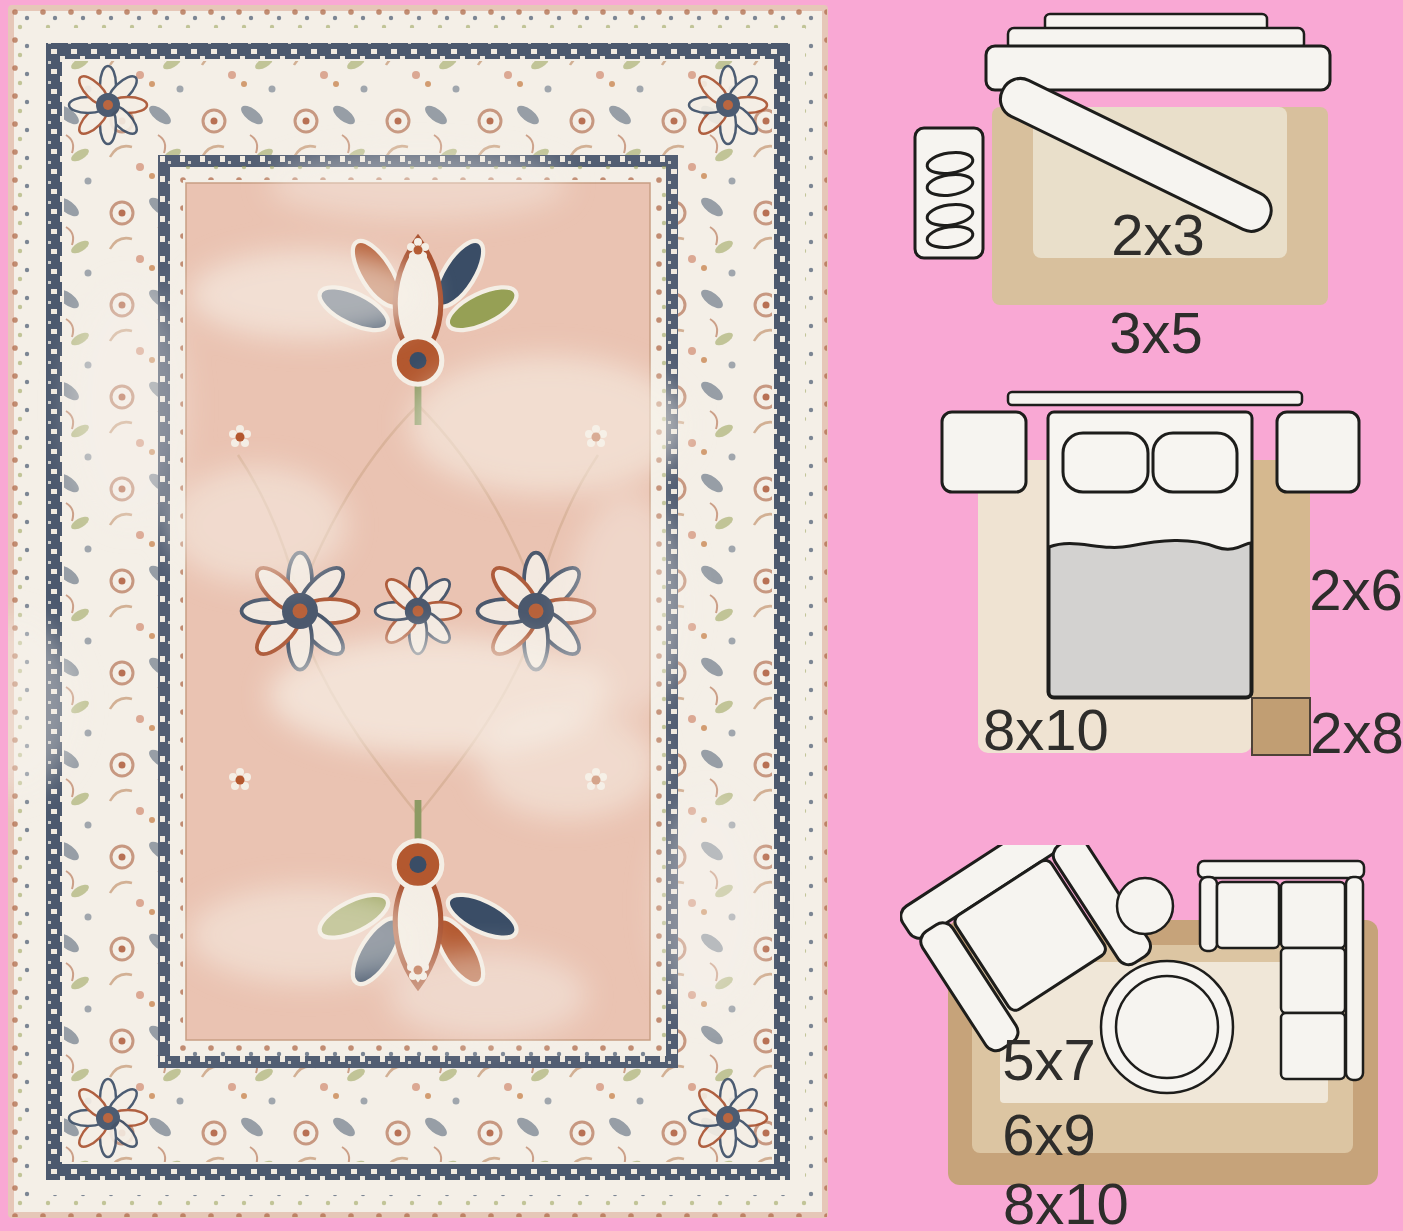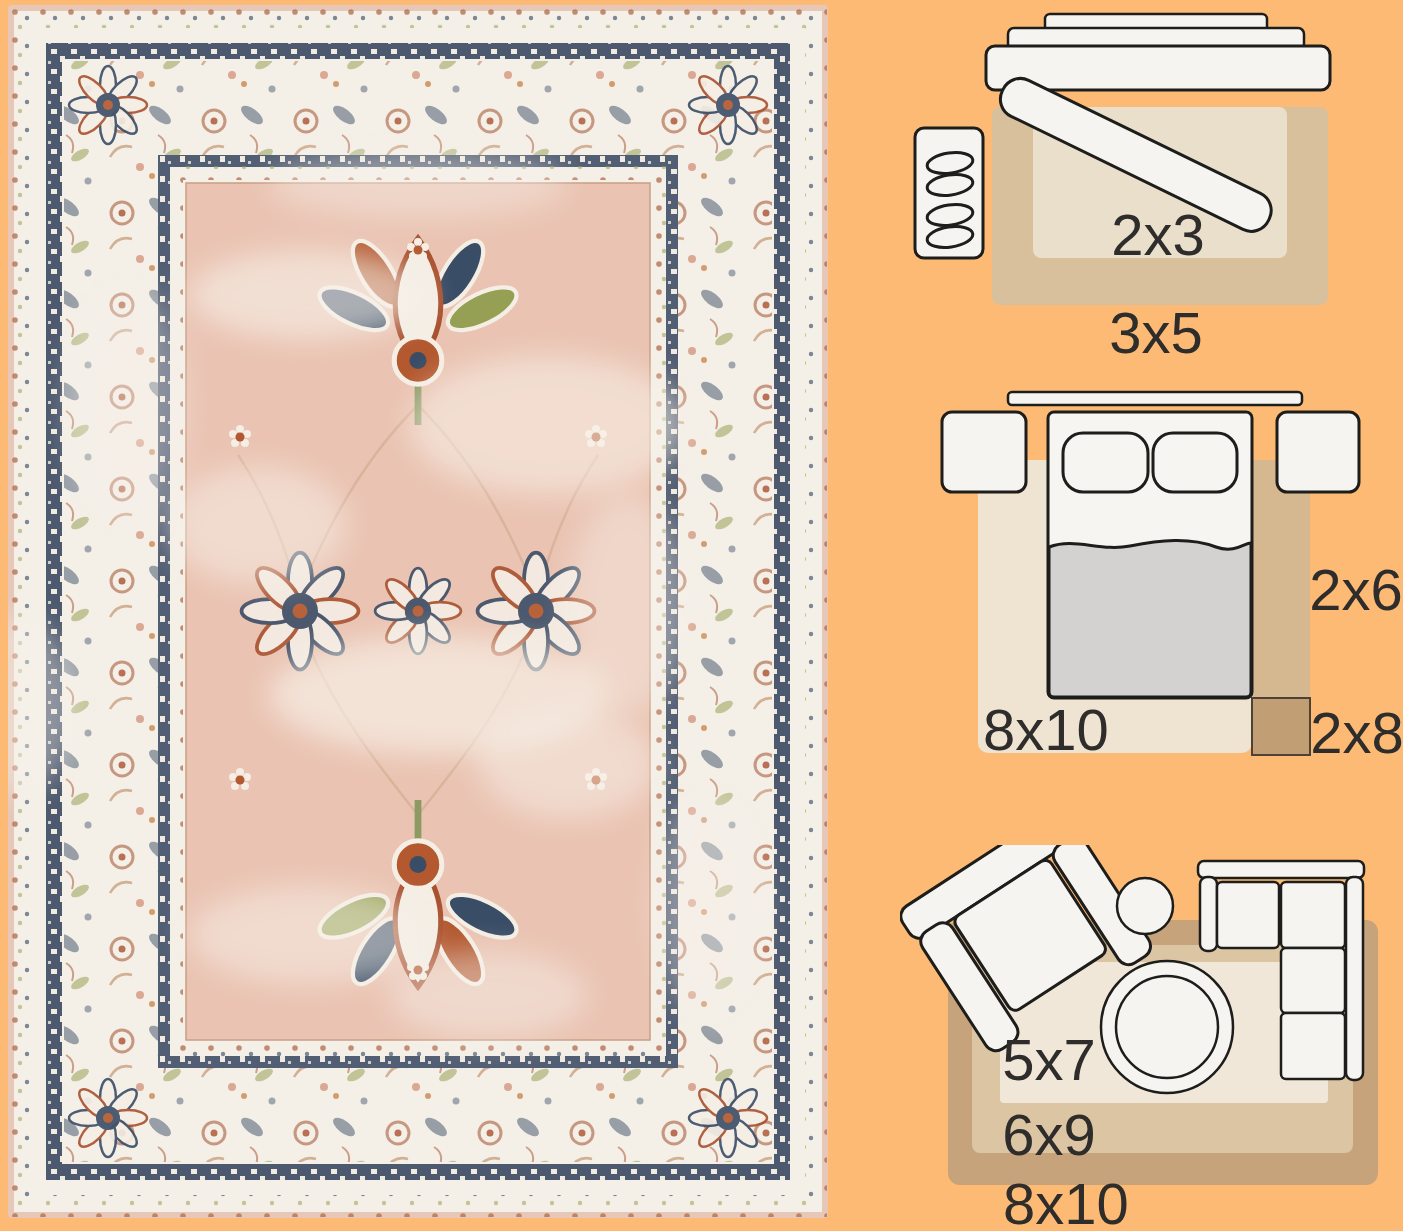--- a/index.html
+++ b/index.html
@@ -1,16 +1,16 @@
 <!DOCTYPE html>
 <html><head>
 <meta charset="utf-8">
 <style>
   html,body{margin:0;padding:0;background:#ffffff;}
-  #canvas{position:relative;width:1403px;height:1231px;background:#fdba74;overflow:hidden;
+  #canvas{position:relative;width:1403px;height:1231px;background:#f9a8d4;overflow:hidden;
           font-family:"Liberation Sans","DejaVu Sans",sans-serif;}
   .abs{position:absolute;}
   svg{display:block;}
   text.size-label{font-family:"Liberation Sans","DejaVu Sans",sans-serif;
                   font-size:58px;fill:#2e2d2b;text-anchor:middle;}
 </style>
 </head>
 <body>
 
 <div id="canvas">

